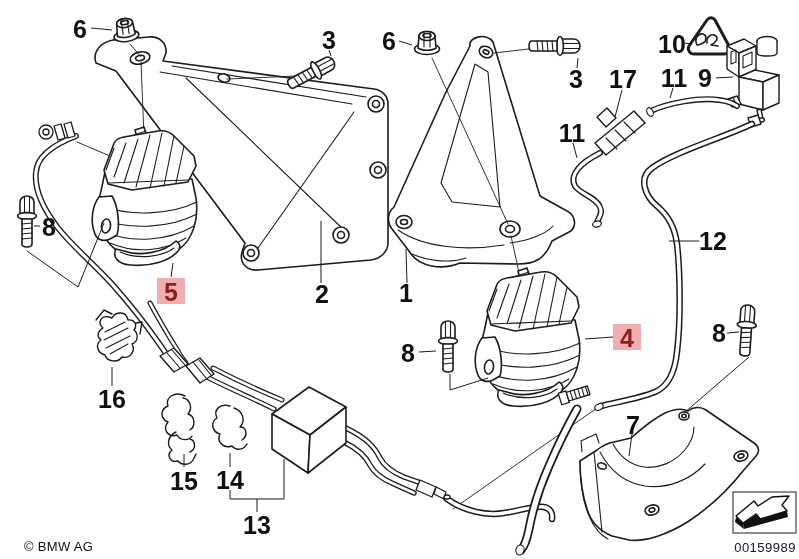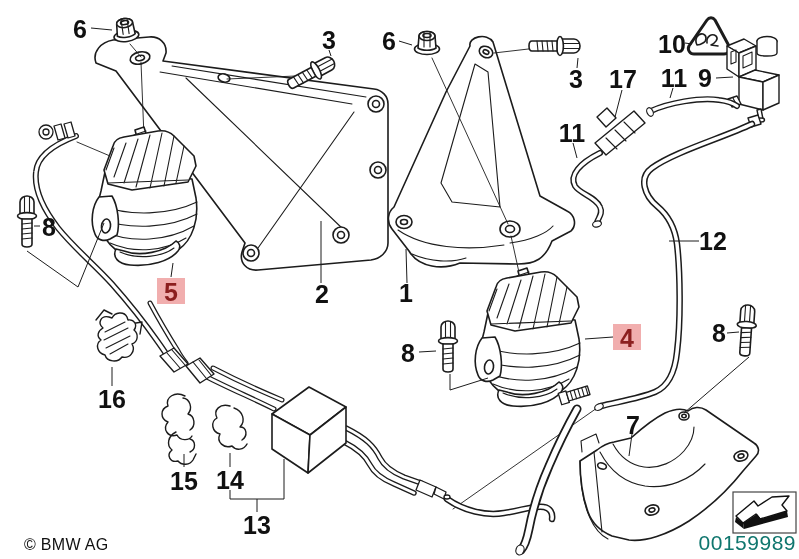--- a/index.html
+++ b/index.html
@@ -11,24 +11,24 @@
   svg .ln{stroke:#1c1c1c;fill:none;stroke-linecap:round;stroke-linejoin:round;}
   .thin{stroke-width:1.1;}
   .mid{stroke-width:1.6;}
   .leader{fill:none;stroke:#1c1c1c;stroke-width:1;}
   .callout-num{
     font-family:"Liberation Sans",sans-serif;font-weight:bold;font-size:25px;
     fill:#111;text-anchor:middle;dominant-baseline:central;
   }
   .callout-num.hl{fill:#8c1f1f;}
   .copyright{
-    position:absolute;left:24px;bottom:5px;font-size:16px;color:#111;letter-spacing:.3px;
+    position:absolute;left:24px;bottom:5px;font-size:13px;color:#111;letter-spacing:.3px;
   }
   .part-number{
-    position:absolute;right:3px;bottom:4px;font-size:21px;color:#0f766e;letter-spacing:.5px;
+    position:absolute;right:3px;bottom:4px;font-size:13px;color:#0f172a;letter-spacing:.5px;
   }
 </style>
 </head>
 <body>
 
 <div class="canvas">
 <svg width="799" height="559" viewBox="0 0 799 559">
   <defs>
 
     <g id="bolt-v" class="ln mid">

